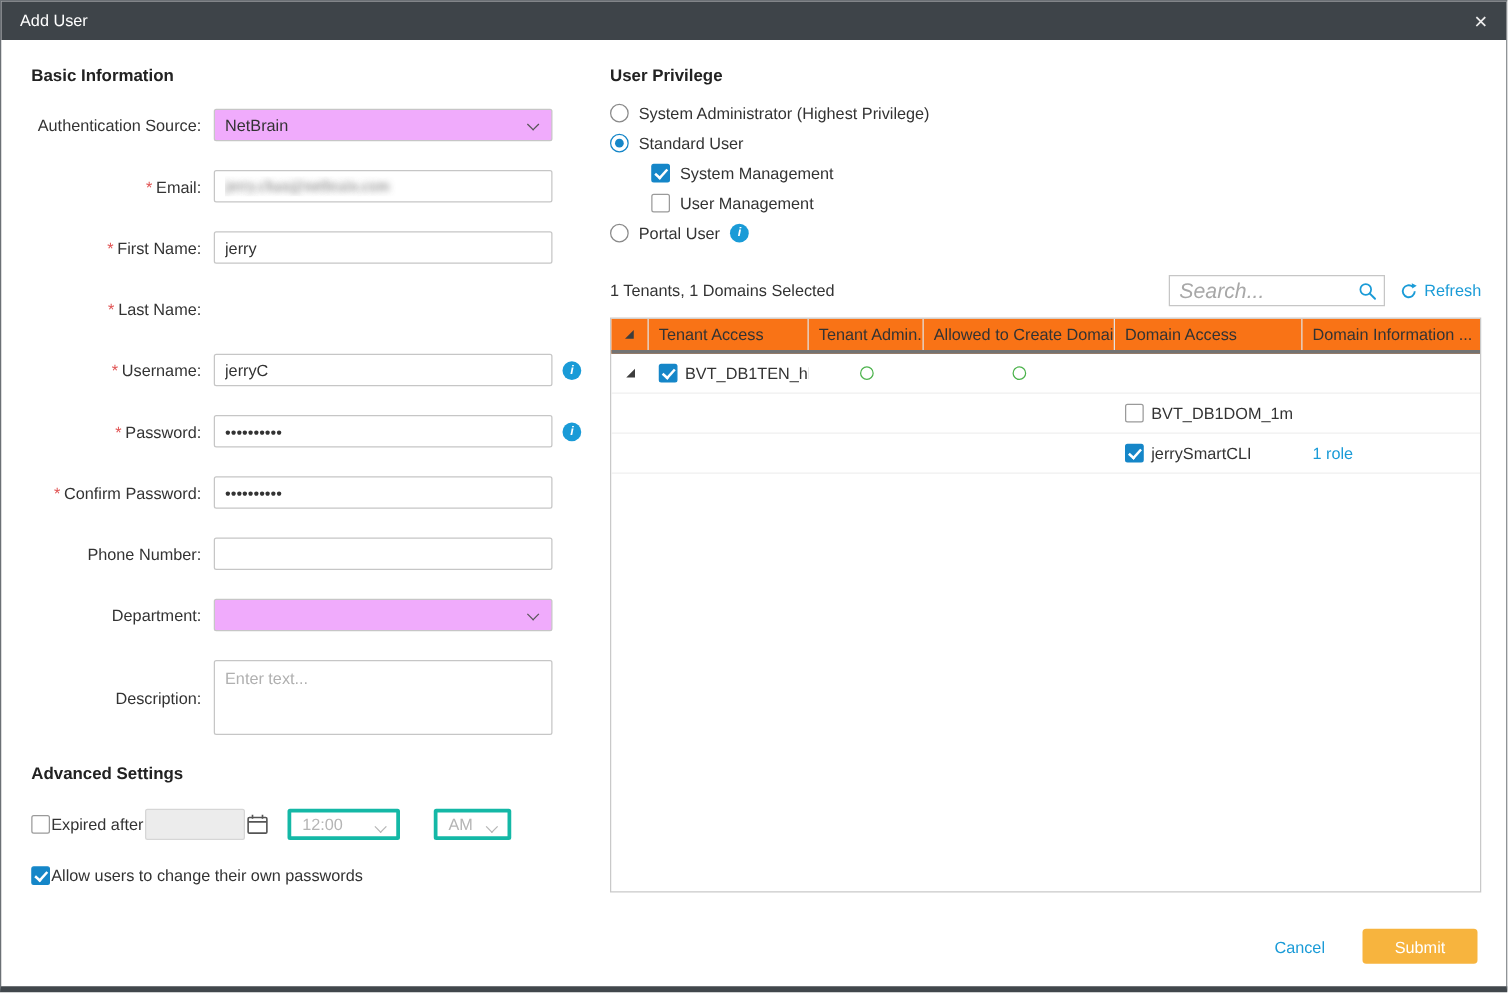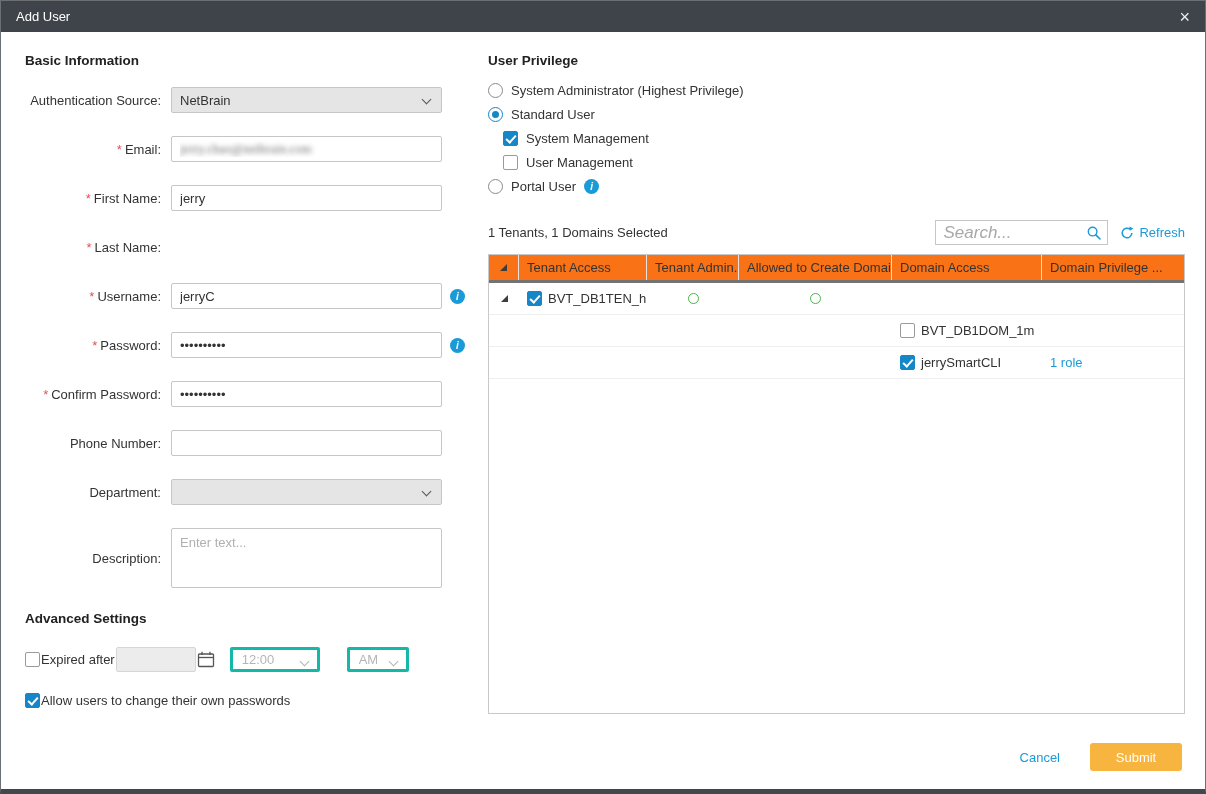--- a/index.html
+++ b/index.html
@@ -25,21 +25,21 @@
   .req { color:#e05252; margin-right:3px; }
   .tinput {
     width:271px; height:26px; border:1px solid #c6c6c6; border-radius:2px;
     padding:0 8px; font:inherit; color:#333; background:#fff; flex:none;
   }
   .tinput::placeholder, textarea::placeholder { color:#b0b0b0; }
   .redacted { color:transparent; text-shadow:0 0 5px rgba(70,70,70,.8);font-family:Liberation Serif, serif; }
   .selectbox {
     width:271px; height:26px; border:1px solid #c6c6c6; border-radius:2px;
     display:flex; align-items:center; padding:0 24px 0 8px; position:relative;
-    background:#e5e5e5; flex:none; cursor:pointer; overflow:hidden; white-space:nowrap;
+    background:#f0abfc; flex:none; cursor:pointer; overflow:hidden; white-space:nowrap;
   }
   .chev {
     position:absolute; right:11px; top:8px; width:7px; height:7px;
     border-right:1.5px solid #555; border-bottom:1.5px solid #555; transform:rotate(45deg);
   }
   .chev.gray { border-color:#b5b5b5; }
   textarea.desc {
     width:271px; height:60px; border:1px solid #c6c6c6; border-radius:2px;
     padding:6px 8px; font:inherit; resize:none; color:#333;
   }
@@ -77,21 +77,21 @@
     display:flex; align-items:center; padding:0 22px 0 9px; position:relative;
     color:#b5b5b5; cursor:default;
   }
   .mini-select .chev { top:8px; right:9px; }
   .t-select { width:90px; margin-left:14px; }
   .ap-select { width:62px; margin-left:26px; }
   
   .right { position:absolute; left:487px; top:52px; width:697px; }
   .right h2.section { margin-bottom:15px; }
   .prow { display:flex; align-items:center; gap:8px; margin-bottom:9px; }
-  .prow.indent { margin-left:15px; }
+  .prow.indent { margin-left:33px; }
   .tenantbar { display:flex; align-items:center; margin-top:26px; }
   .summary { color:#333; }
   .search {
     width:173px; height:25px; border:1px solid #c6c6c6; display:flex; align-items:center;
     padding:0 5px 0 7px; background:#fff; margin-left:auto;
   }
   .search input { border:none; outline:none; flex:1; width:100%; font:inherit; font-size:17px; color:#333; }
   .search input::placeholder { color:#a8a8a8; font-style:italic; }
   .refresh { display:flex; align-items:center; gap:5px; color:#1a9bd7; margin-left:12px; cursor:pointer; }
   
@@ -273,21 +273,21 @@
 
     <div class="grid">
       <div class="thead">
         <div class="th c0">
             <span class="tri sm"></span>
           </div>
         <div class="th">Tenant Access</div>
         <div class="th">Tenant Admin...</div>
         <div class="th">Allowed to Create Domain ...</div>
         <div class="th">Domain Access</div>
-        <div class="th">Domain Privilege ...</div>
+        <div class="th">Domain Information ...</div>
       </div>
 
       <div class="trow">
         <div class="td c0">
             <span class="tri sm"></span>
           </div>
         <div class="td">
           <span class="cb checked"></span>
           <span>BVT_DB1TEN_hlu!</span>
         </div>

